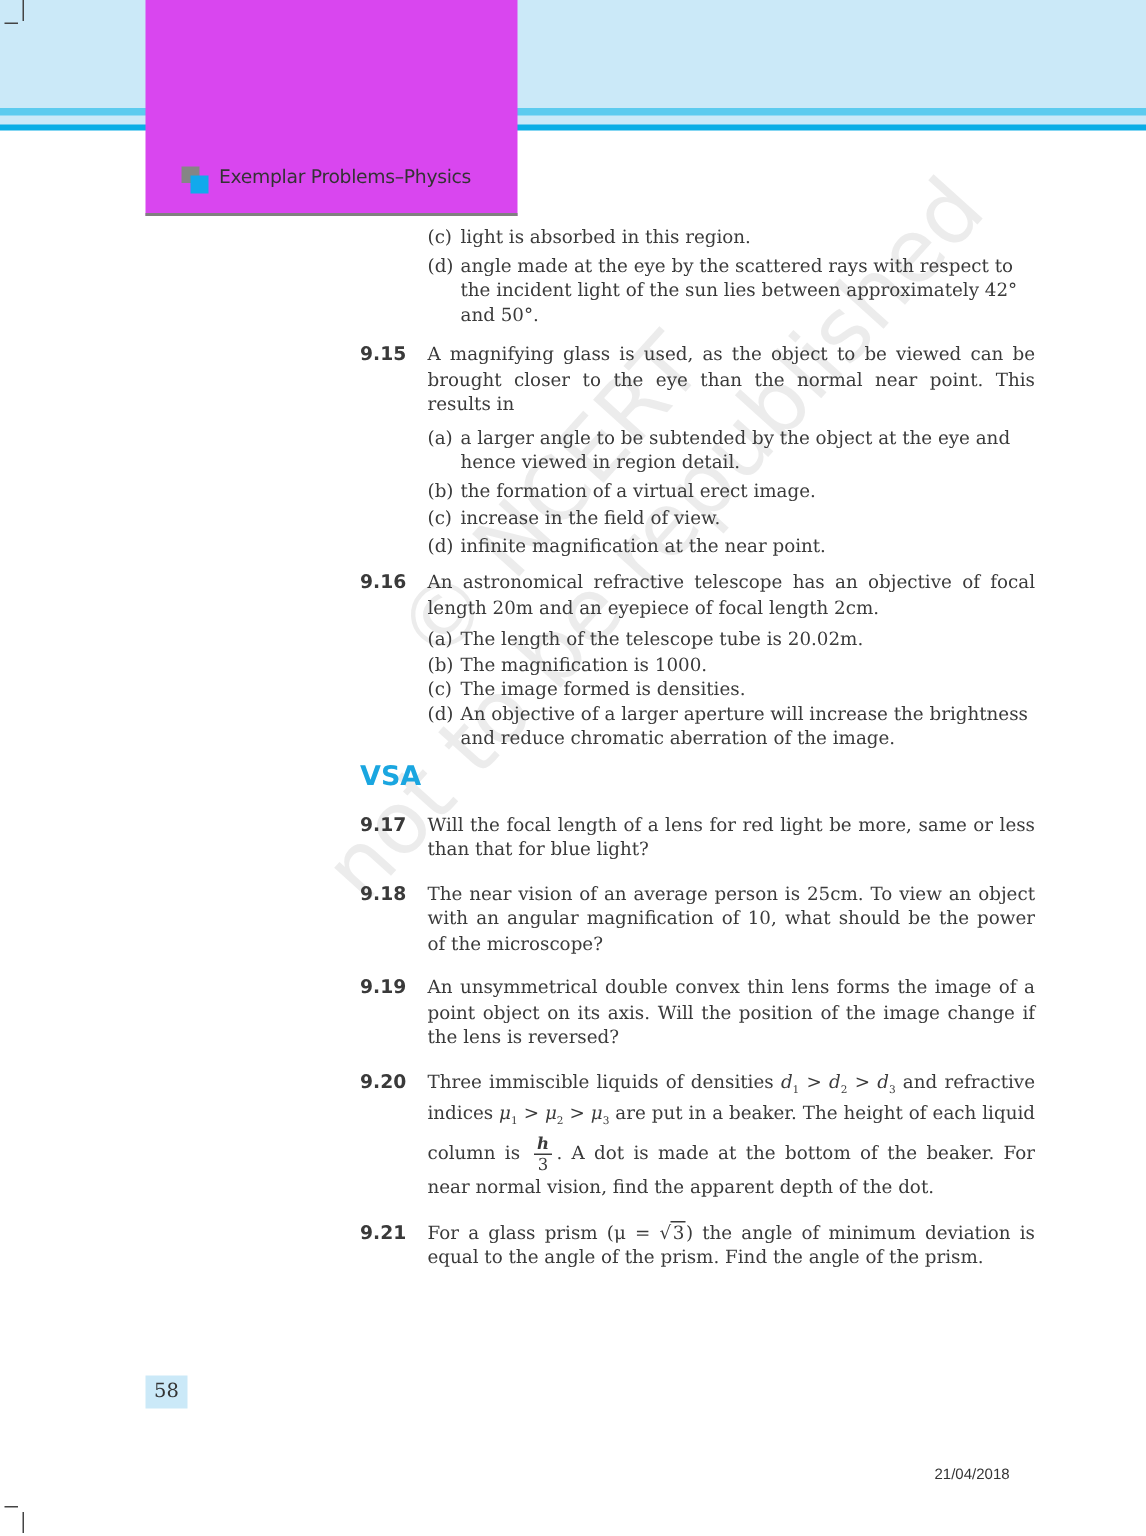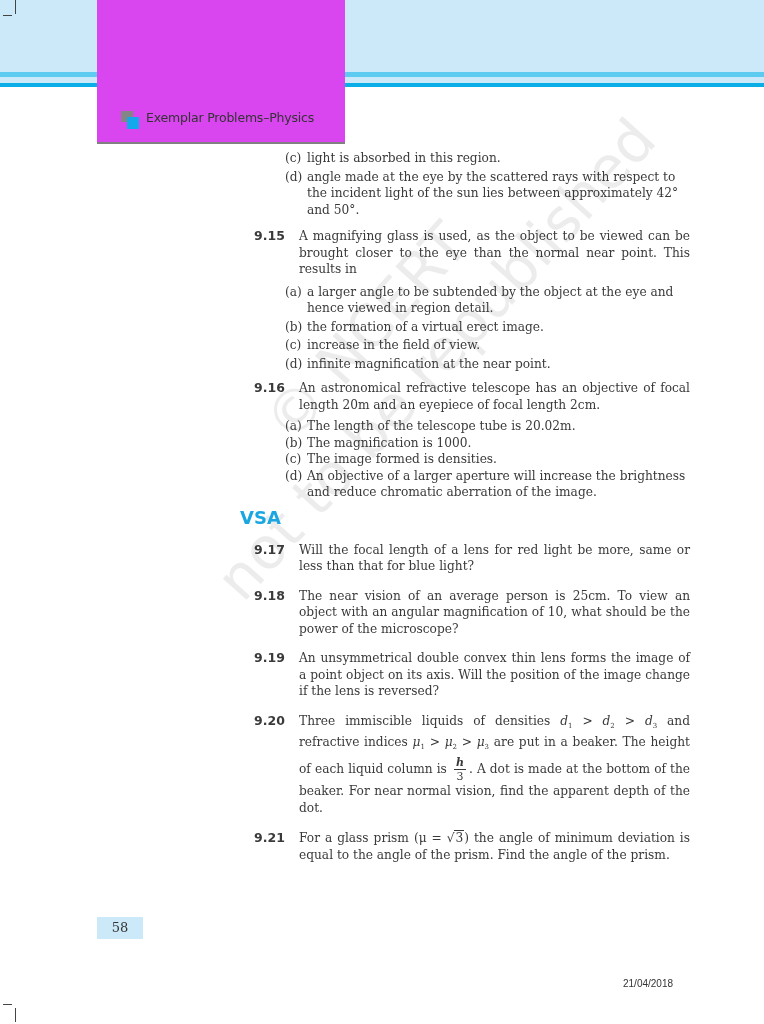--- a/index.html
+++ b/index.html
@@ -26,25 +26,25 @@
       font-family: "DejaVu Sans", sans-serif; font-size: 12.5px; color: #333;
       letter-spacing: -0.2px;
     }
     .logo { position: absolute; left: 24px; top: 111px; width: 20px; height: 18px; }
     .logo .sq1 { position: absolute; left: 0; top: 0; width: 12px; height: 11px; background: #858585; }
     .logo .sq2 { position: absolute; left: 6px; top: 6px; width: 12px; height: 12px; background: #12a9ec; }
     .crop { position: absolute; background: #444; }
     .content { position: absolute; left: 240px; top: 150px; width: 450px; }
     .opt { position: relative; padding-left: 67px; font-size: 12.2px; line-height: 16.5px; margin-bottom: 2px; }
     .opt .lbl { position: absolute; left: 45px; top: 0; }
-    .q { position: relative; padding-left: 45px; font-size: 12.2px; line-height: 16.5px; text-align: justify; margin-left: 14px; }
+    .q { position: relative; padding-left: 45px; font-size: 12.2px; line-height: 16.5px; text-align: justify; }
     .q .num { position: absolute; left: 0; top: 0; font-weight: bold; font-family: "DejaVu Sans", sans-serif; font-size: 12.5px; }
     .vsa { font-family: "DejaVu Sans", sans-serif; font-weight: bold; color: #1aa6e0; font-size: 18px; }
     .page-num {
-      position: absolute; left: 97px; top: 917px; width: 46px; height: 22px;
+      position: absolute; left: 97px; top: 917px; width: 28px; height: 22px;
       background: #cbe9f8; font-size: 13px; text-align: center; line-height: 22px; color: #333;
     }
     .date { position: absolute; left: 623px; top: 978px; font-family: Liberation Sans, sans-serif; font-size: 10px; color: #333; }
     .watermark {
       position: absolute; left: 150px; top: 520px; transform: rotate(-48deg); transform-origin: left top;
       font-family: "DejaVu Sans", sans-serif; font-size: 58px; color: rgba(180,180,180,0.25);
       white-space: nowrap; line-height: 70px; pointer-events: none;
     }
     sub { font-size: 7px; }
     .frac { display: inline-block; vertical-align: middle; text-align: center; font-size: 11px; line-height: 13px; margin: 0 3px; }

